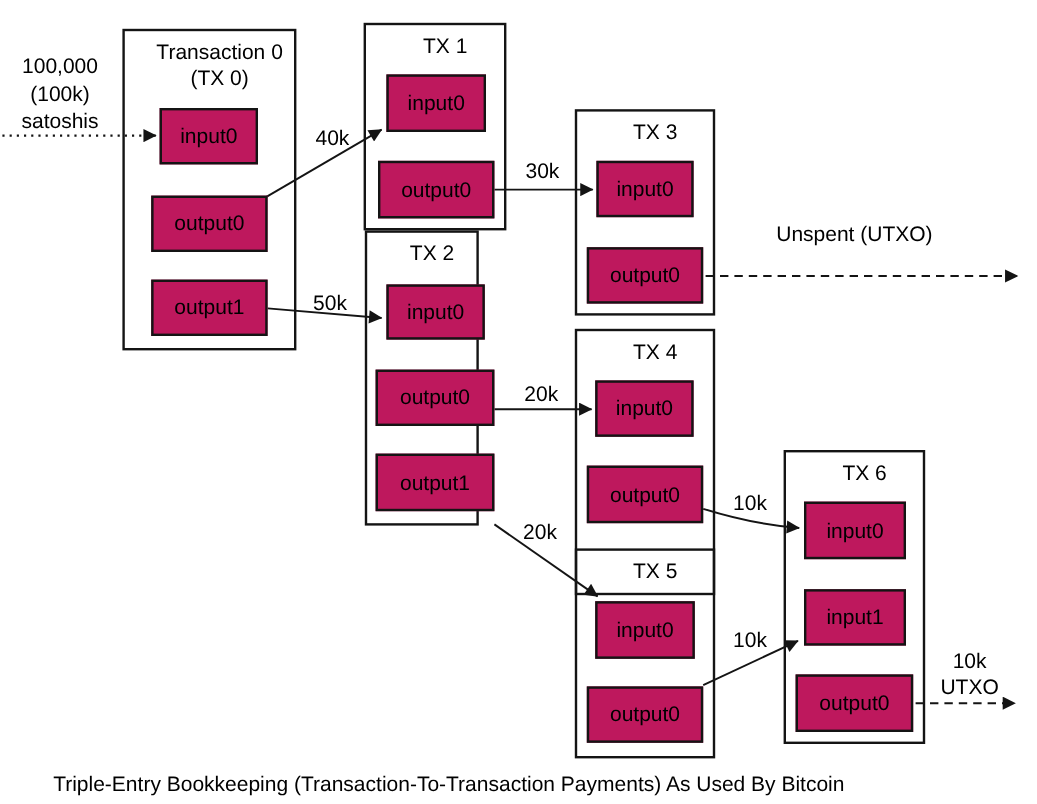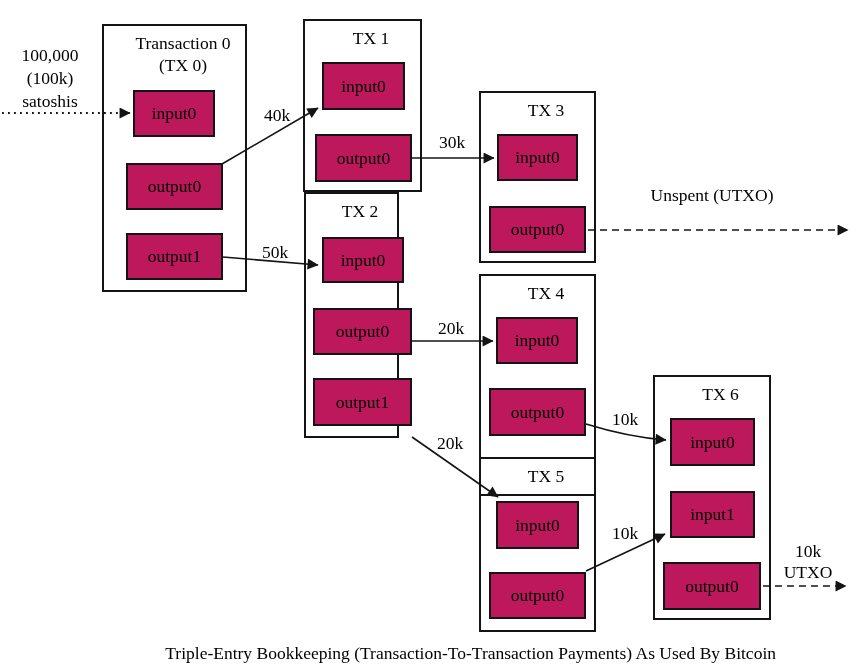--- a/index.html
+++ b/index.html
@@ -1,18 +1,18 @@
 <!DOCTYPE html>
 <html><head>
 <meta charset="utf-8">
 <style>
   html,body { margin:0; padding:0; background:#ffffff; }
   .stage {
     position:relative; width:864px; height:670px; background:#ffffff;
-    font-family:Liberation Serif, serif; color:#000;
+    font-family:Liberation Sans, sans-serif; color:#000;
     overflow:hidden;
   }
   svg.arrows { position:absolute; left:0; top:0; width:864px; height:670px; }
   .tx {
     position:absolute; border:2px solid #141414; box-sizing:border-box;
     background:transparent; text-align:center;padding-left:17px;
   }
   .tx-title { font-size:17.5px; line-height:22px; padding-top:6px; }
   .slot {
     position:absolute; border:2px solid #141414; box-sizing:border-box;
@@ -22,21 +22,21 @@
   .lbl {
     position:absolute; font-size:17.5px; line-height:22px;
     text-align:center; white-space:nowrap;
   }
   .src {
     position:absolute; left:8px; top:44px; width:84px;
     text-align:center; font-size:17.5px; line-height:23px;
   }
   .caption {
     position:absolute; left:0; top:643px; width:748px;
-    text-align:right; font-size:17.5px;margin-left:28px;
+    text-align:center; font-size:17.5px;
   }
 </style>
 </head>
 <body>
 
 <div class="stage">
 
   <svg class="arrows" viewBox="0 0 864 670">
     <defs>
       <marker id="arr" viewBox="0 0 10 10" refX="9.5" refY="5" markerWidth="15" markerHeight="11" orient="auto" markerUnits="userSpaceOnUse">

